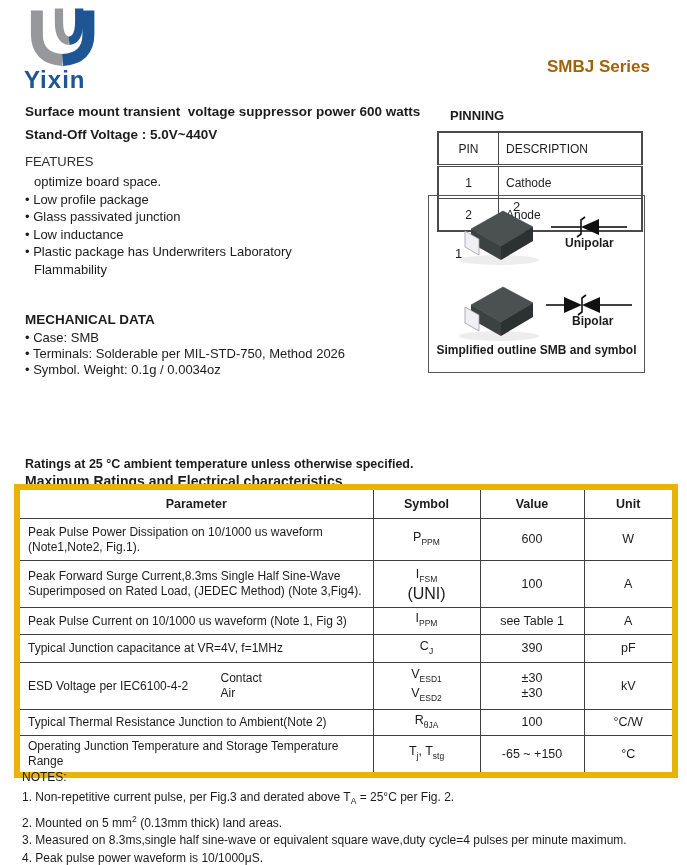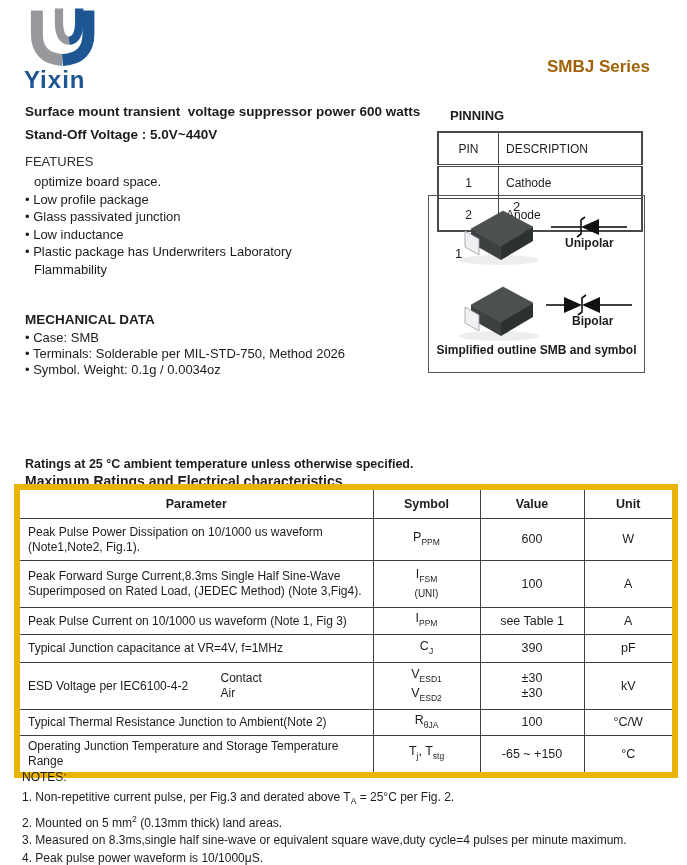--- a/index.html
+++ b/index.html
@@ -51,21 +51,21 @@
   .ratings-subtitle{position:absolute;left:25px;top:457px;font-size:12.5px;font-weight:bold;}
   .ratings-table{position:absolute;left:14px;top:484px;width:658px;border-collapse:collapse;
                  table-layout:fixed;border:6px solid #eab308;}
   .ratings-table th,.ratings-table td{border:1px solid #3f3f3f;}
   .ratings-table th{height:26px;font-size:12.5px;font-weight:bold;text-align:center;}
   td.param{padding:3px 6px 3px 8px;font-size:12px;line-height:15px;vertical-align:middle;}
   .param-wrap{display:flex;align-items:center;}
   .param-main{flex:1;}
   .param-extra{width:90px;margin-right:56px;text-align:left;}
   td.sym,td.val,td.unit{text-align:center;font-size:12.5px;line-height:15px;vertical-align:middle;}
-  .sym-extra{font-size:10px;}
+  .sym-extra{font-size:16px;}
   sub{font-size:8.5px;}
   sup{font-size:8.5px;}
 
   
   .notes-title{position:absolute;left:22px;top:770px;font-size:12px;}
   .notes-list{position:absolute;left:22px;top:789px;font-size:12px;line-height:17.5px;}
 </style>
 </head>
 <body>
 

